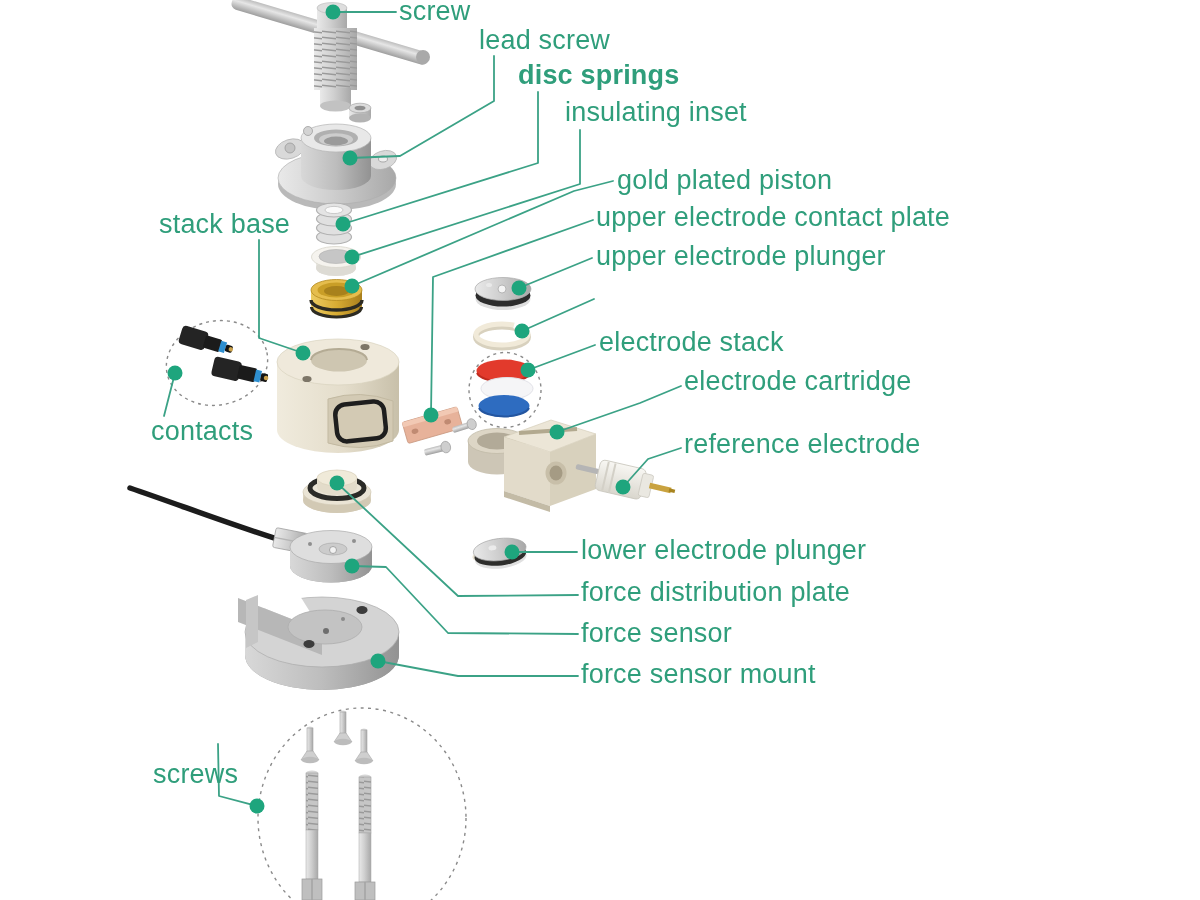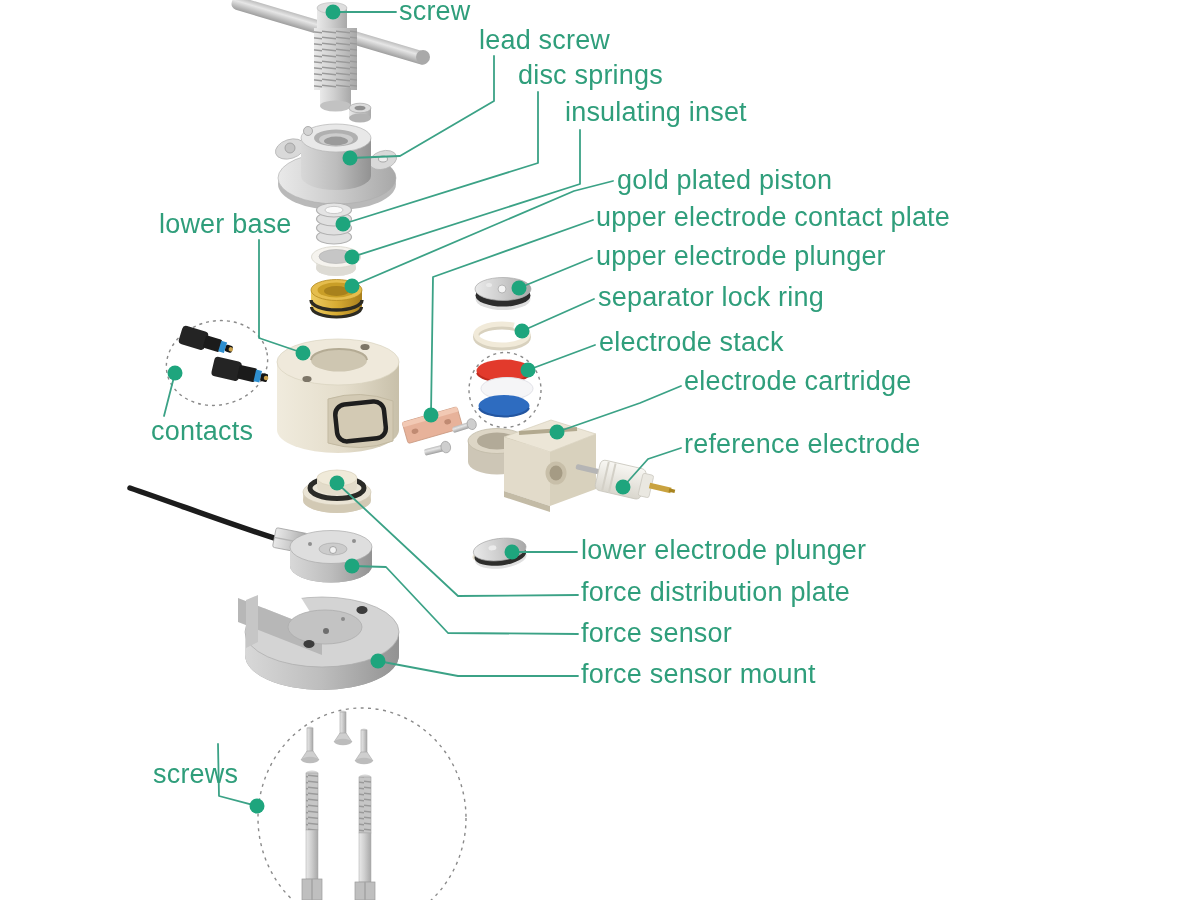--- a/index.html
+++ b/index.html
@@ -4,21 +4,21 @@
 <style>
   html,body{margin:0;padding:0;background:#fff;}
   #stage{position:relative;width:1004px;height:900px;background:#fff;overflow:hidden;
          font-family:"Liberation Sans", sans-serif;}
   #parts-svg{position:absolute;left:0;top:0;}
   .lbl{position:absolute;font-size:27px;line-height:30px;color:#2F9E7B;white-space:nowrap;
        letter-spacing:0.2px;}
   
   #lbl-screw{left:399px;top:-4px;}
   #lbl-lead-screw{left:479px;top:25px;}
-  #lbl-disc-springs{left:518px;top:60px;}
+  #lbl-disc-springs{left:518px;top:60px;font-weight:bold;}
   #lbl-insulating-inset{left:565px;top:97px;}
   #lbl-gold-plated-piston{left:617px;top:165px;}
   #lbl-upper-electrode-contact-plate{left:596px;top:202px;}
   #lbl-upper-electrode-plunger{left:596px;top:241px;}
   #lbl-separator-lock-ring{left:598px;top:282px;}
   #lbl-electrode-stack{left:599px;top:327px;}
   #lbl-electrode-cartridge{left:684px;top:366px;}
   #lbl-reference-electrode{left:684px;top:429px;}
   #lbl-cell-base{left:159px;top:209px;}
   #lbl-contacts{left:151px;top:416px;}
@@ -348,25 +348,24 @@
   </g>
 </svg>
 
   <div class="lbl" id="lbl-screw">screw</div>
   <div class="lbl" id="lbl-lead-screw">lead screw</div>
   <div class="lbl" id="lbl-disc-springs">disc springs</div>
   <div class="lbl" id="lbl-insulating-inset">insulating inset</div>
   <div class="lbl" id="lbl-gold-plated-piston">gold plated piston</div>
   <div class="lbl" id="lbl-upper-electrode-contact-plate">upper electrode contact plate</div>
   <div class="lbl" id="lbl-upper-electrode-plunger">upper electrode plunger</div>
-  <div class="lbl" id="lbl-separator-lock-ring">separator lock ring</div>
   <div class="lbl" id="lbl-electrode-stack">electrode stack</div>
   <div class="lbl" id="lbl-electrode-cartridge">electrode cartridge</div>
   <div class="lbl" id="lbl-reference-electrode">reference electrode</div>
-  <div class="lbl" id="lbl-cell-base">lower base</div>
+  <div class="lbl" id="lbl-cell-base">stack base</div>
   <div class="lbl" id="lbl-contacts">contacts</div>
   <div class="lbl" id="lbl-lower-electrode-plunger">lower electrode plunger</div>
   <div class="lbl" id="lbl-force-distribution-plate">force distribution plate</div>
   <div class="lbl" id="lbl-force-sensor">force sensor</div>
   <div class="lbl" id="lbl-force-sensor-mount">force sensor mount</div>
   <div class="lbl" id="lbl-screws">screws</div>
 
 </div>
 
 </body></html>

